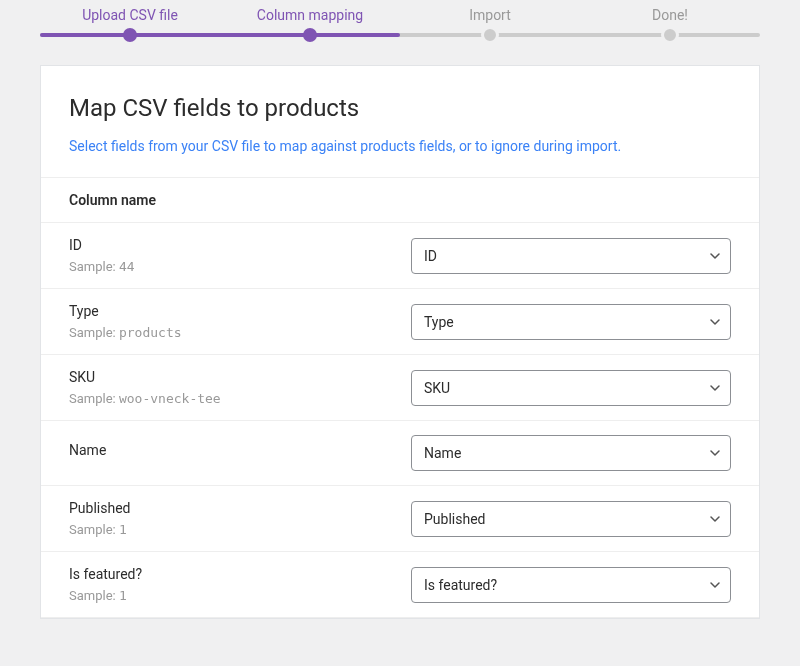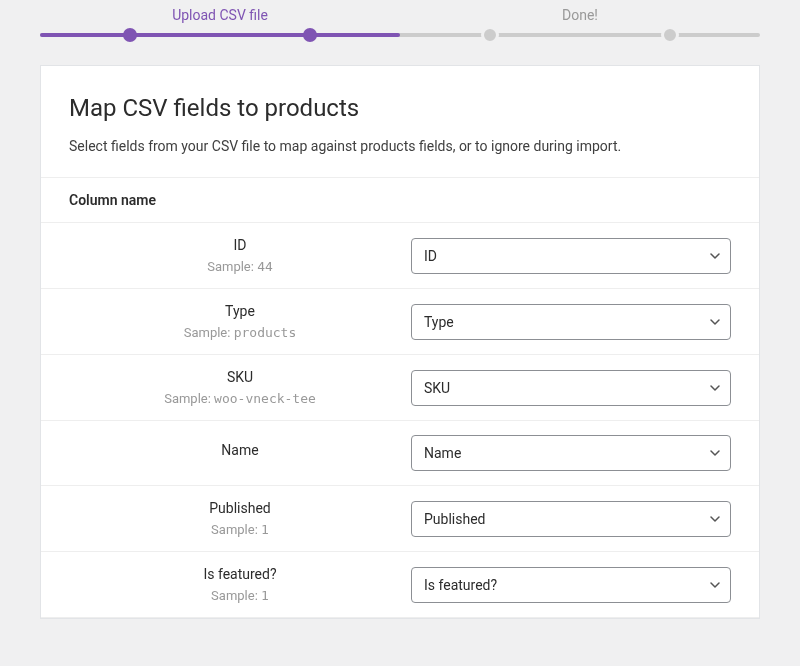--- a/index.html
+++ b/index.html
@@ -82,21 +82,21 @@
       padding: 28px 28px 20px 28px;
     }
     .card-title {
       font-size: 24px;
       font-weight: 400;
       color: #2c2c2c;
       margin-bottom: 14px;
     }
     .card-description {
       font-size: 14px;
-      color: #404040;
+      color: #3b82f6;
       line-height: 1.5;
     }
     .table-header {
       display: flex;
       padding: 14px 28px;
       border-top: 1px solid #eee;
       border-bottom: 1px solid #eee;
       flex-direction: column;
     }
     .table-header .col-name {
@@ -109,21 +109,20 @@
       width: 320px;
       font-size: 14px;
       font-weight: 600;
       color: #2c2c2c;
     }
     .table-row {
       display: flex;
       align-items: center;
       padding: 14px 28px;
       border-bottom: 1px solid #eee;
-      text-align: center;
     }
     .col-name {
       flex: 1;
     }
     .col-field {
       width: 320px;
     }
     .column-label {
       font-size: 14px;
       color: #2c2c2c;
@@ -166,20 +165,22 @@
     .select-chevron svg {
       display: block;
     }
   </style>
 </head>
 <body>
 
 <div class="progress-bar">
   <div class="progress-steps">
     <div class="progress-step completed">Upload CSV file</div>
+    <div class="progress-step active">Column mapping</div>
+    <div class="progress-step">Import</div>
     <div class="progress-step">Done!</div>
   </div>
   <div class="progress-track">
     <div class="progress-fill"></div>
     <div class="progress-dot completed" style="left:12.5%"></div>
     <div class="progress-dot active" style="left:37.5%"></div>
     <div class="progress-dot pending" style="left:62.5%"></div>
     <div class="progress-dot pending" style="left:87.5%"></div>
   </div>
 </div>

